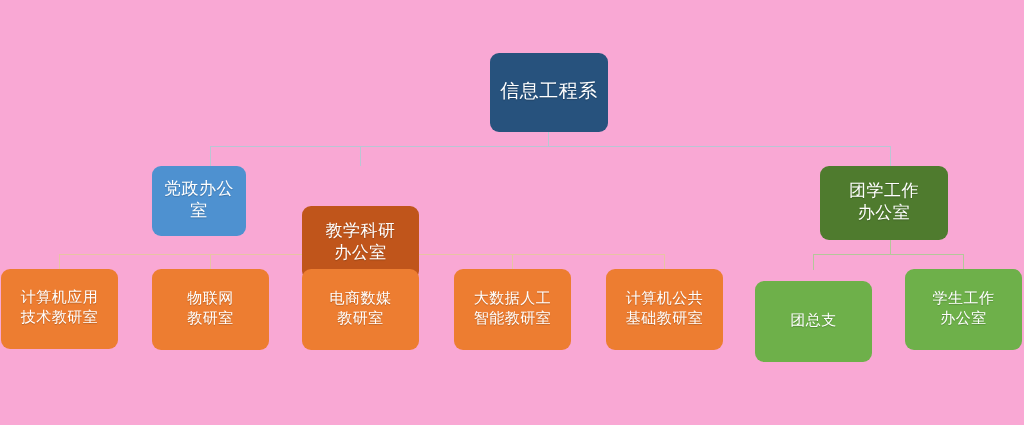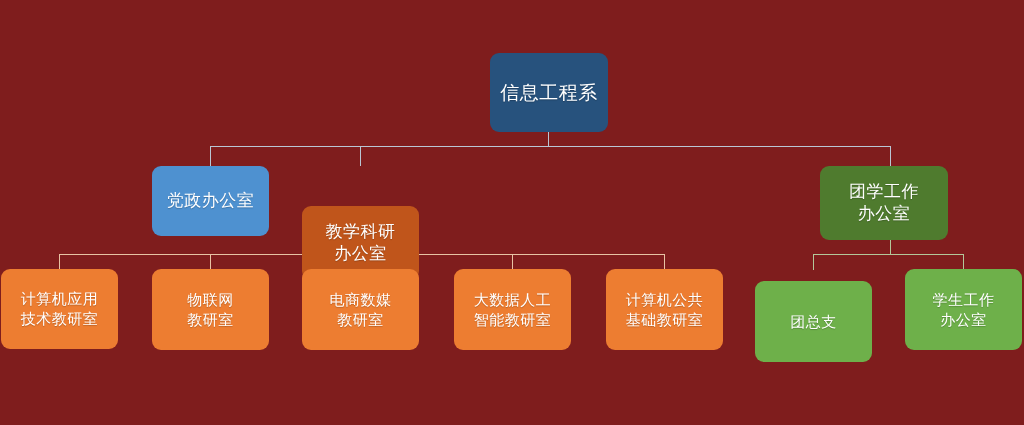--- a/index.html
+++ b/index.html
@@ -7,22 +7,23 @@
     padding: 0;
     background: #ffffff;
   }
   body {
     font-family: "Liberation Sans", "DejaVu Sans", sans-serif;
   }
   #chart-canvas {
     position: relative;
     width: 1024px;
     height: 425px;
-    background: #7f1d1d;
+    background: #f9a8d4;
     overflow: hidden;
+    font-family: Liberation Mono, monospace;
   }
   .node {
     position: absolute;
     box-sizing: border-box;
     display: flex;
     align-items: center;
     justify-content: center;
     text-align: center;
     color: #ffffff;
     border-radius: 9px;
@@ -86,21 +87,21 @@
 
   <div class="connector connector-v connector-green" style="left:890px; top:240px; height:15px;"></div>
   <div class="connector connector-h connector-green" style="left:813px; top:254px; width:151px;"></div>
   <div class="connector connector-v connector-green" style="left:813px; top:254px; height:16px;"></div>
   <div class="connector connector-v connector-green" style="left:963px; top:254px; height:16px;"></div>
 
   <div class="node node-root" style="left:490px; top:53px; width:118px; height:79px; background:#27527d;">
     <span class="node-label">信息工程系</span>
   </div>
 
-  <div class="node node-l2" style="left:152px; top:166px; width:117px; height:70px; background:#4e91d0;">
+  <div class="node node-l2" style="left:152px; top:166px; width:94px; height:70px; background:#4e91d0;">
     <span class="node-label">党政办公室</span>
   </div>
 
   <div class="node node-l2" style="left:302px; top:166px; width:117px; height:74px; background:#c0551b;margin-top:40px;">
     <span class="node-label">教学科研
 办公室</span>
   </div>
 
   <div class="node node-l2" style="left:820px; top:166px; width:128px; height:74px; background:#4f7b2e;">
     <span class="node-label">团学工作

